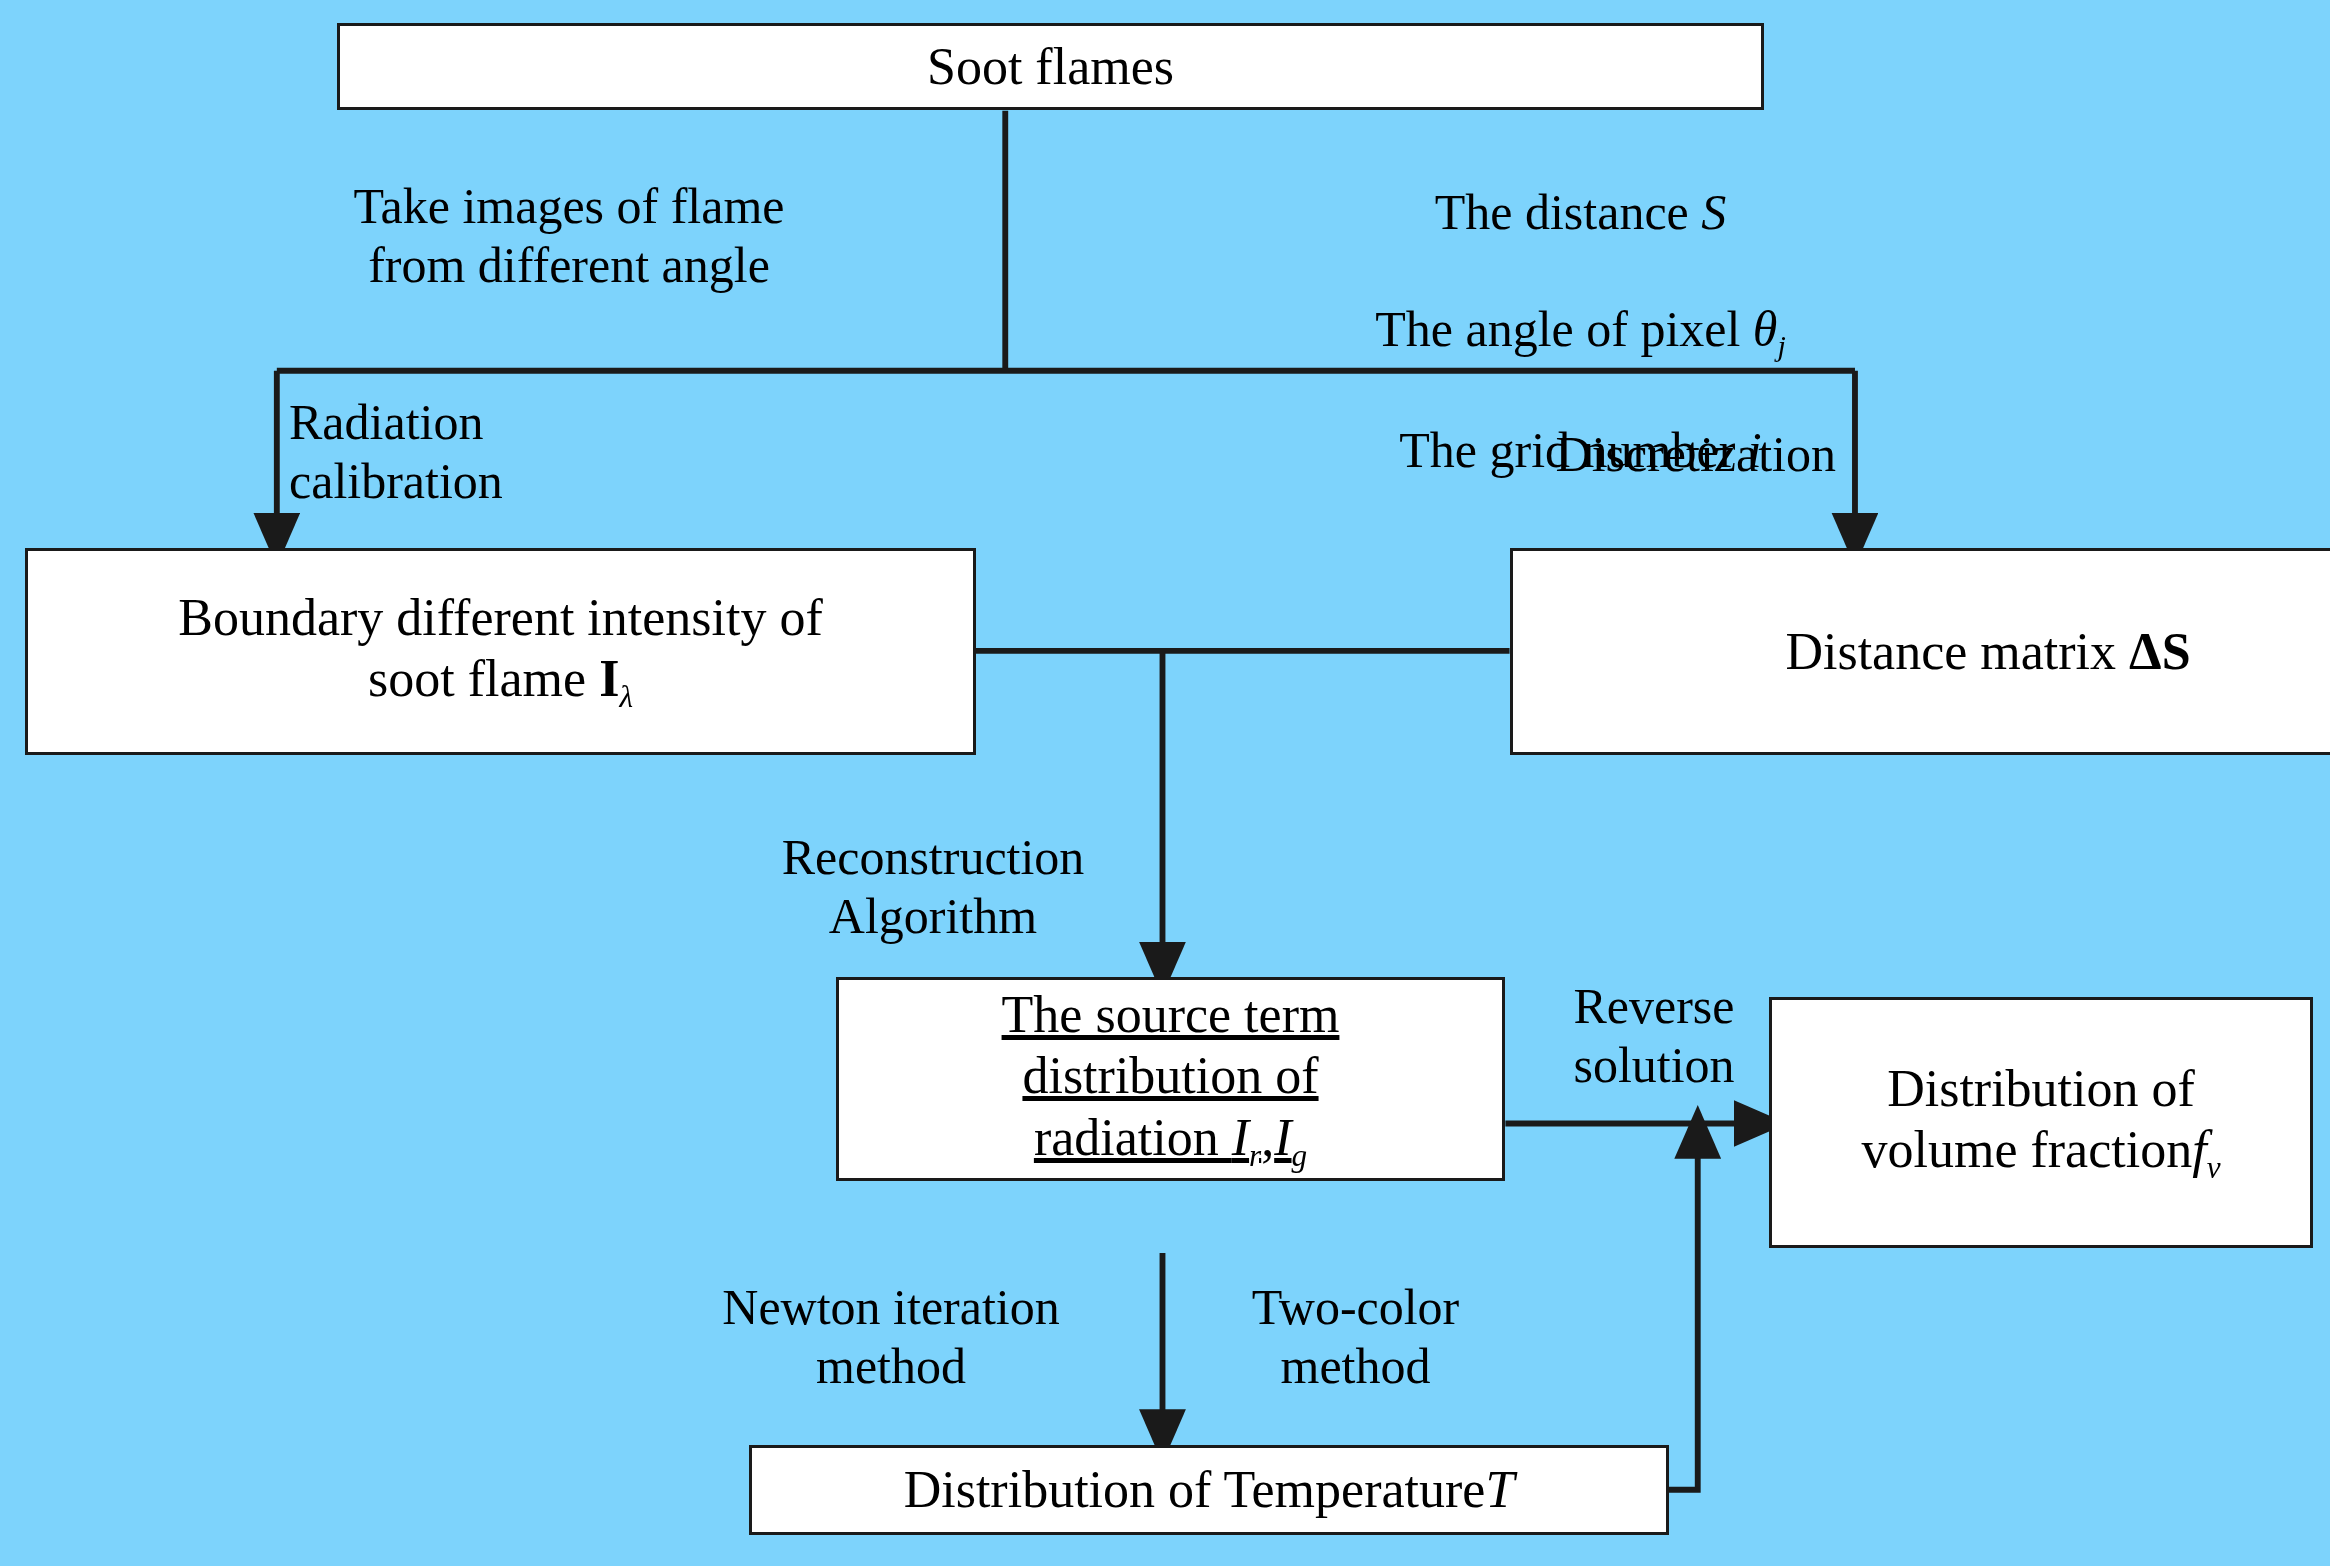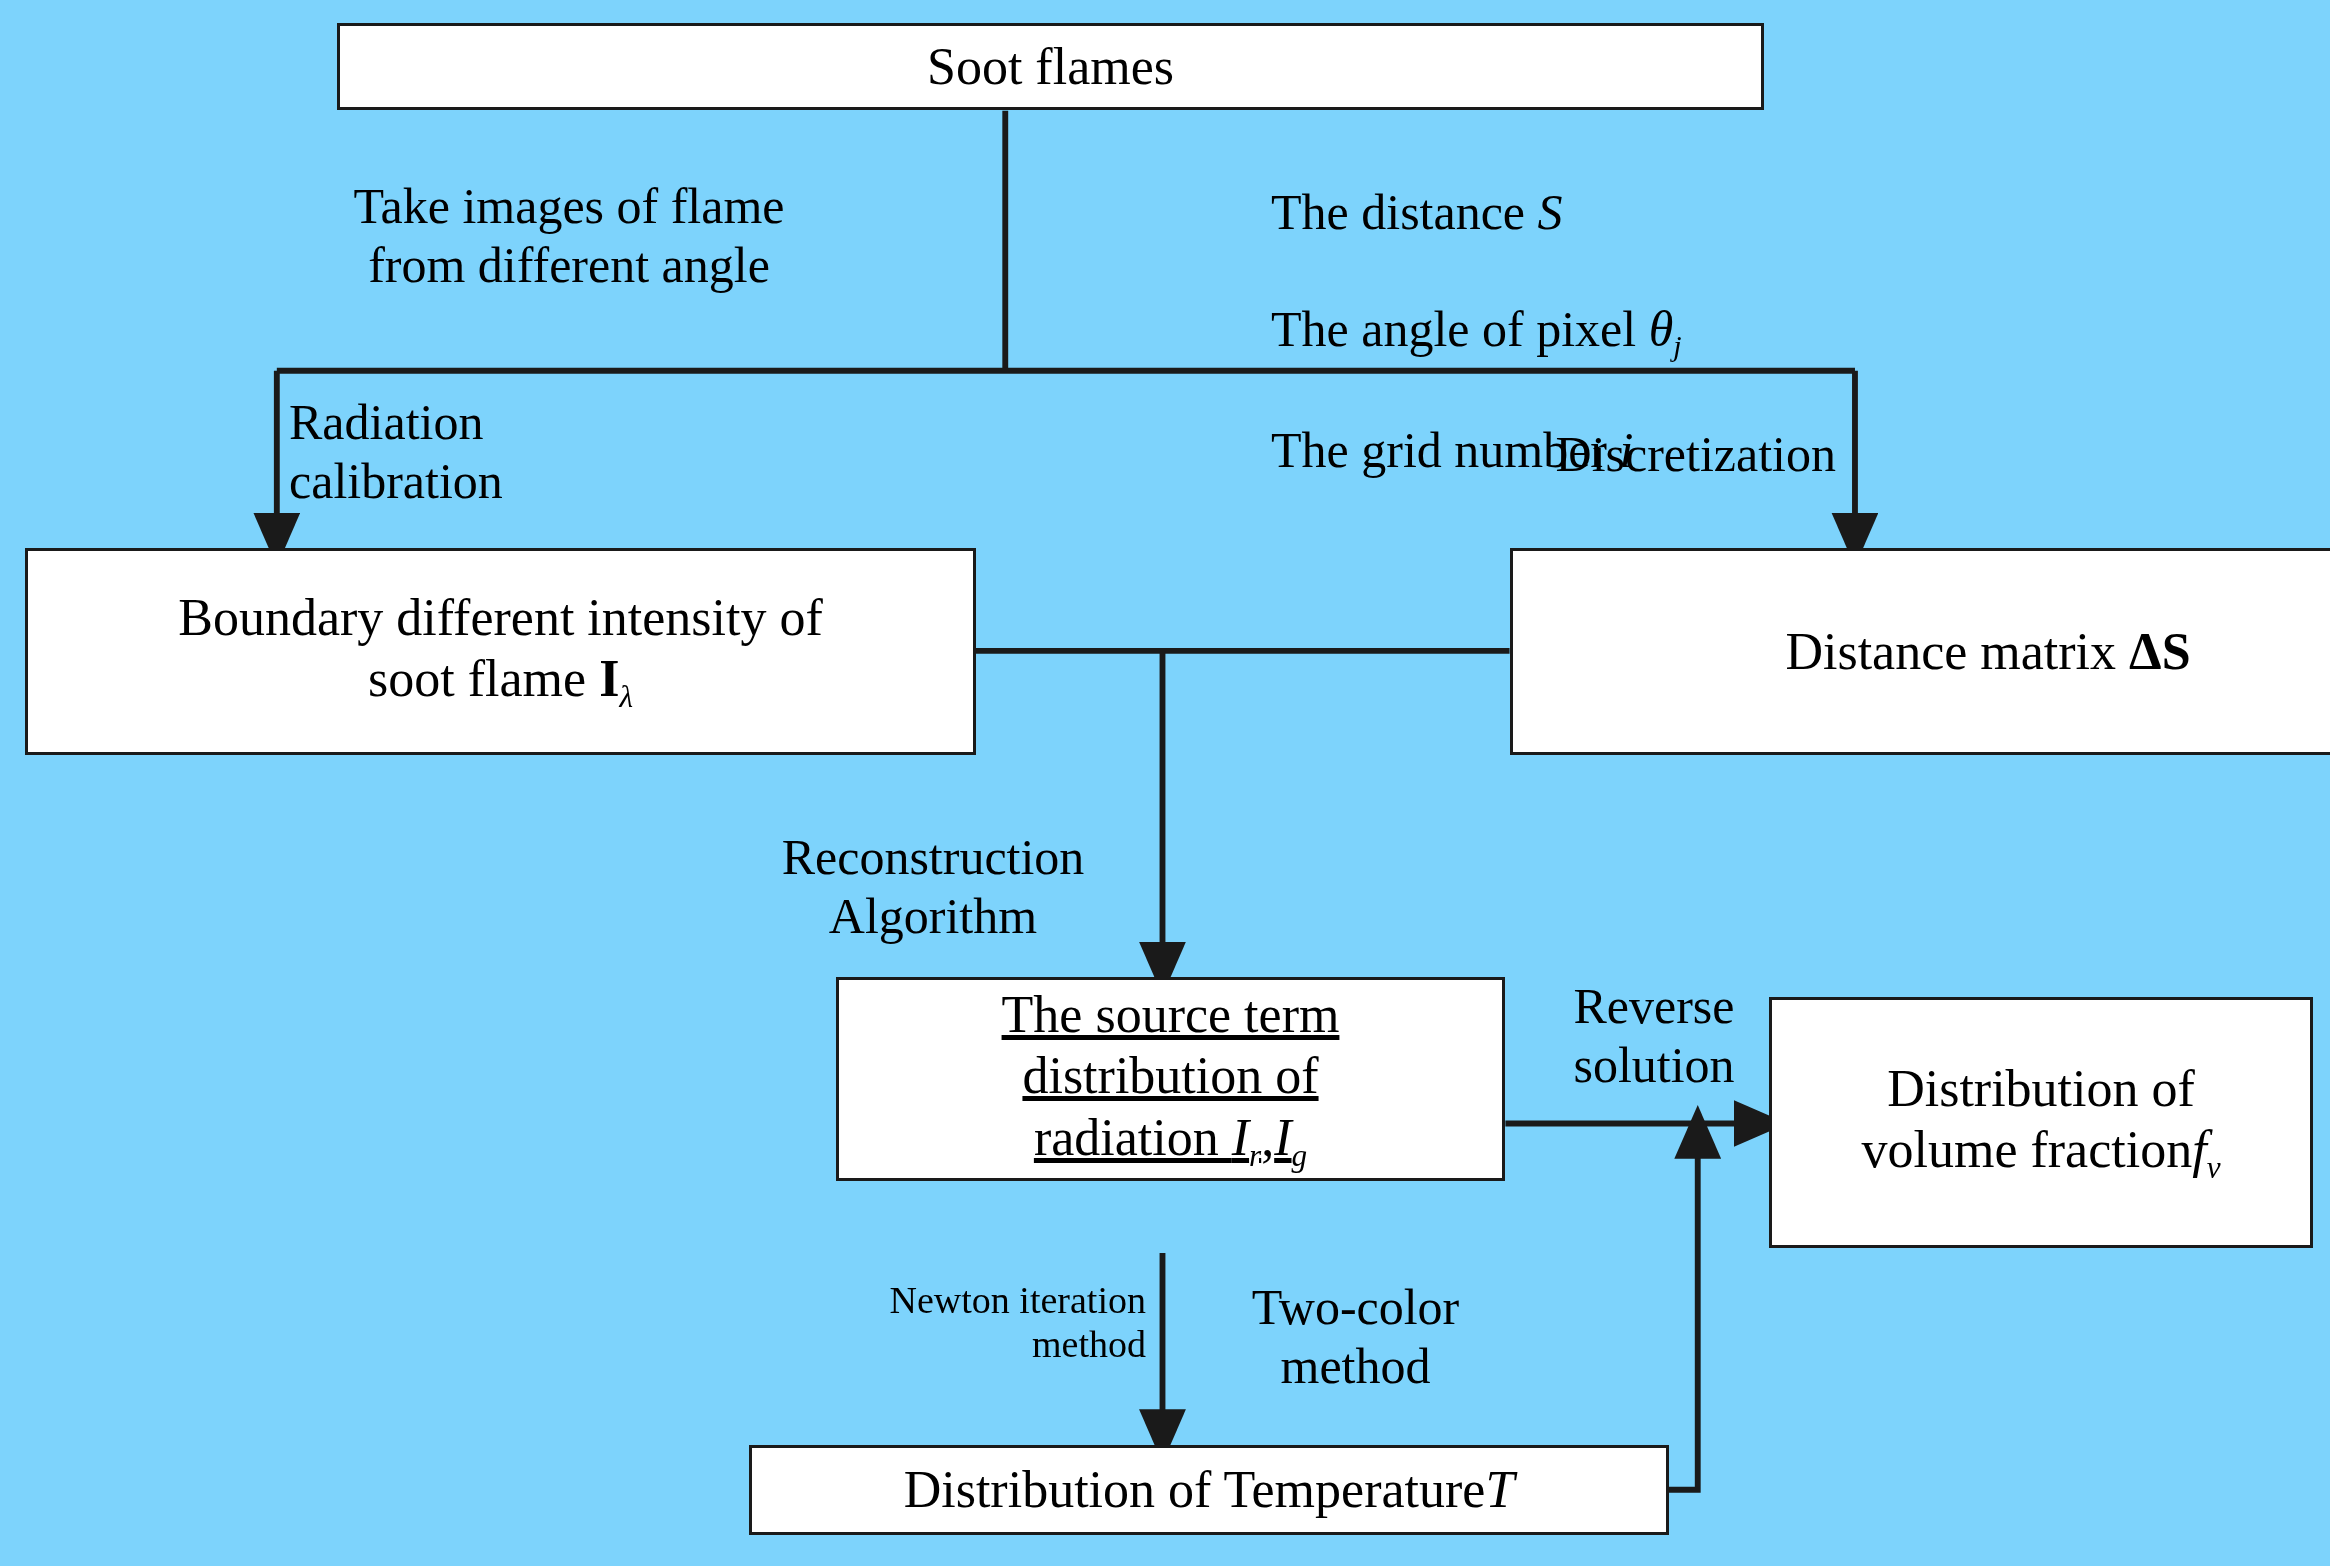--- a/index.html
+++ b/index.html
@@ -50,27 +50,27 @@
 
   
   #n-soot      { left: 337px;  top: 23.4px;   width: 1427px; height: 87px; font-size: 52px; }
   #n-boundary  { left: 25px;   top: 548px;  width: 951px; height: 207px; font-size: 52px; }
   #n-distance  { left: 1510px; top: 548px;  width: 956px;  height: 207px; font-size: 52px; }
   #n-source    { left: 836px; top: 977px; width: 669px;  height: 204px; font-size: 52px; text-decoration: underline; }
   #n-volume    { left: 1769px; top: 997px; width: 544px;  height: 251px; font-size: 52px; }
   #n-temp      { left: 749px;  top: 1445px; width: 920px; height: 90px; font-size: 52px; }
 
   
-  #l-params    { left: 1271px; top: 124px;  width: 619px; font-size: 50px; text-align: left; }
+  #l-params    { left: 1271px; top: 124px;  width: 619px; font-size: 50px; text-align: center; }
   #l-take      { left: 251px;  top: 177px;  width: 636px; font-size: 50px; }
   #l-radiation { left: 289px;  top: 393px;  width: 385px; font-size: 50px; text-align: left; }
   #l-discret   { left: 1443px; top: 425px;  width: 393px; font-size: 50px; text-align: right; }
   #l-recon     { left: 707px;  top: 828px;  width: 452px; font-size: 50px; }
   #l-reverse   { left: 1516px; top: 977px; width: 276px; font-size: 50px; }
-  #l-newton    { left: 694px;  top: 1278px; width: 452px; font-size: 38px; text-align: right; }
+  #l-newton    { left: 665px;  top: 1278px; width: 452px; font-size: 50px; }
   #l-twocolor  { left: 1188px; top: 1278px; width: 335px; font-size: 50px; }
 
   .it  { font-style: italic; }
   .bd  { font-weight: bold; }
   sub  { font-size: 0.60em; font-style: italic; vertical-align: -0.34em; }
 </style>
 </head>
 <body>
 
 <div id="stage">

